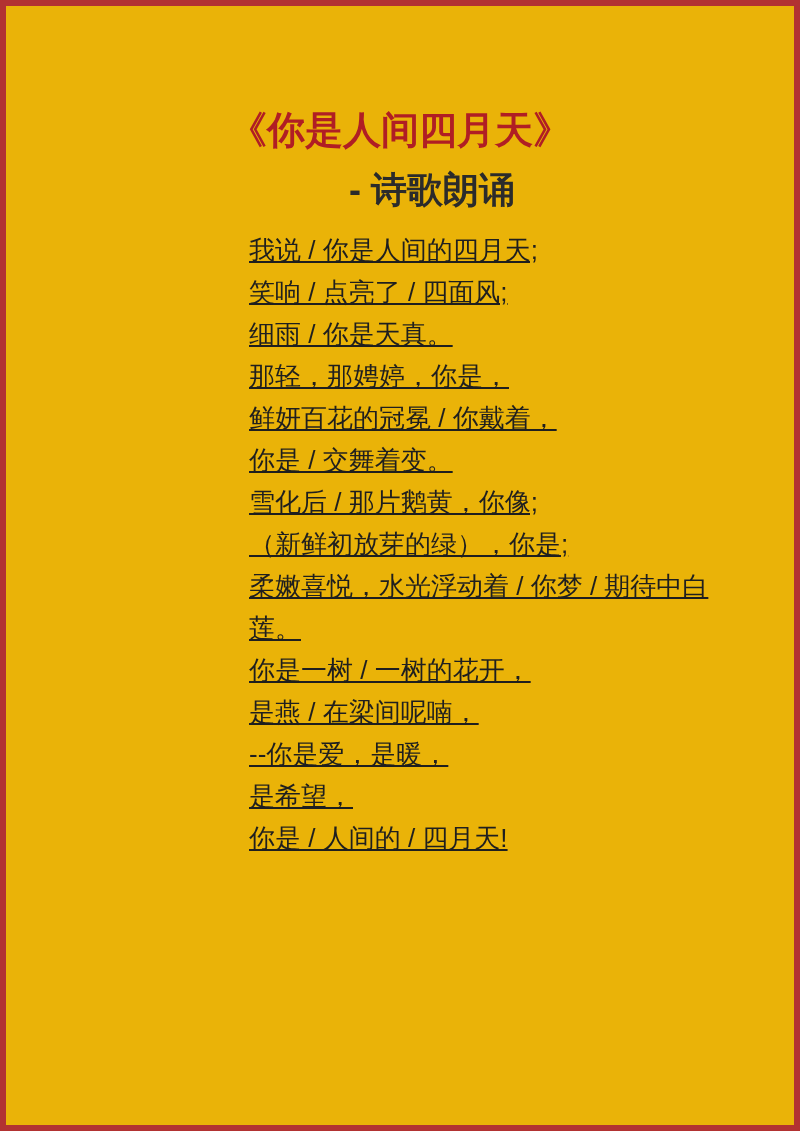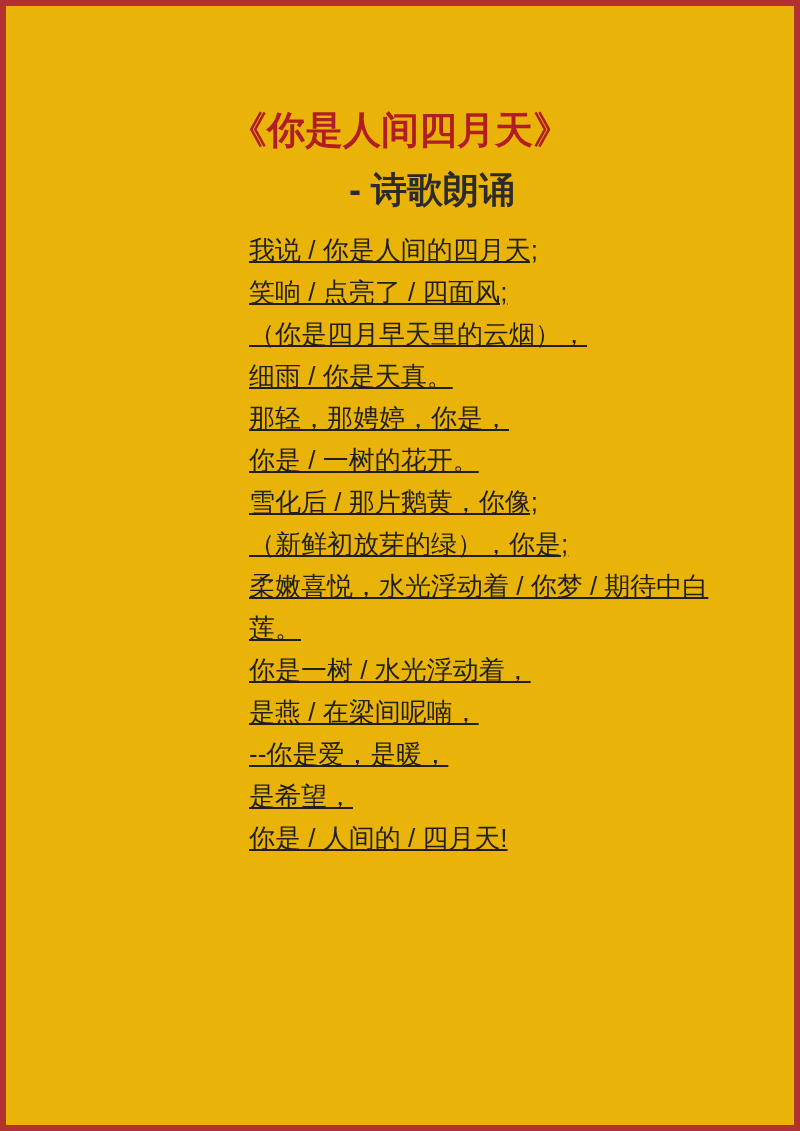--- a/index.html
+++ b/index.html
@@ -60,27 +60,27 @@
 </style>
 </head>
 <body>
 
 <div class="page" style="border-color: rgb(178, 50, 50); background: #eab308;">
   <div class="title" style="color: rgb(176, 30, 36);">《你是人间四月天》</div>
   <div class="subtitle" style="color: rgb(43, 43, 43);">- 诗歌朗诵</div>
   <div class="poem" style="color: rgb(31, 31, 31);">
       <div class="poem-line">我说 / 你是人间的四月天;</div>
       <div class="poem-line">笑响 / 点亮了 / 四面风;</div>
-      <div class="poem-line">（你是四月早天里的云烟），</div>
       <div class="poem-line">细雨 / 你是天真。</div>
       <div class="poem-line">那轻，那娉婷，你是，</div>
-      <div class="poem-line">你是 / 一树的花开。</div>
+      <div class="poem-line">鲜妍百花的冠冕 / 你戴着，</div>
+      <div class="poem-line">你是 / 交舞着变。</div>
       <div class="poem-line">雪化后 / 那片鹅黄，你像;</div>
       <div class="poem-line">（新鲜初放芽的绿），你是;</div>
       <div class="poem-line">柔嫩喜悦，水光浮动着 / 你梦 / 期待中白</div>
       <div class="poem-line">莲。</div>
-      <div class="poem-line">你是一树 / 水光浮动着，</div>
+      <div class="poem-line">你是一树 / 一树的花开，</div>
       <div class="poem-line">是燕 / 在梁间呢喃，</div>
       <div class="poem-line">--你是爱，是暖，</div>
       <div class="poem-line">是希望，</div>
       <div class="poem-line">你是 / 人间的 / 四月天!</div>
     </div>
 </div>
 
 </body></html>

